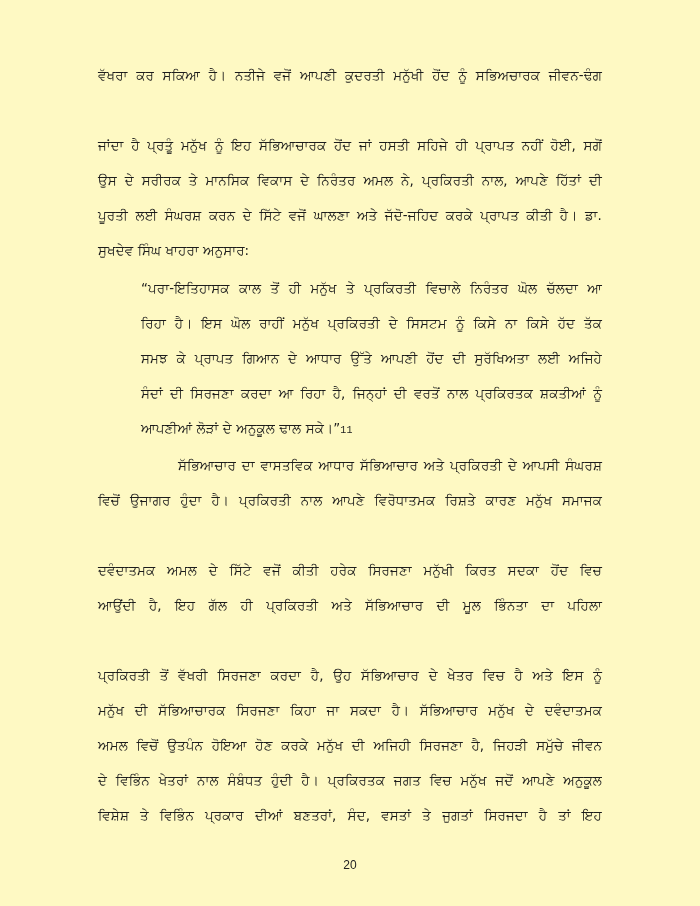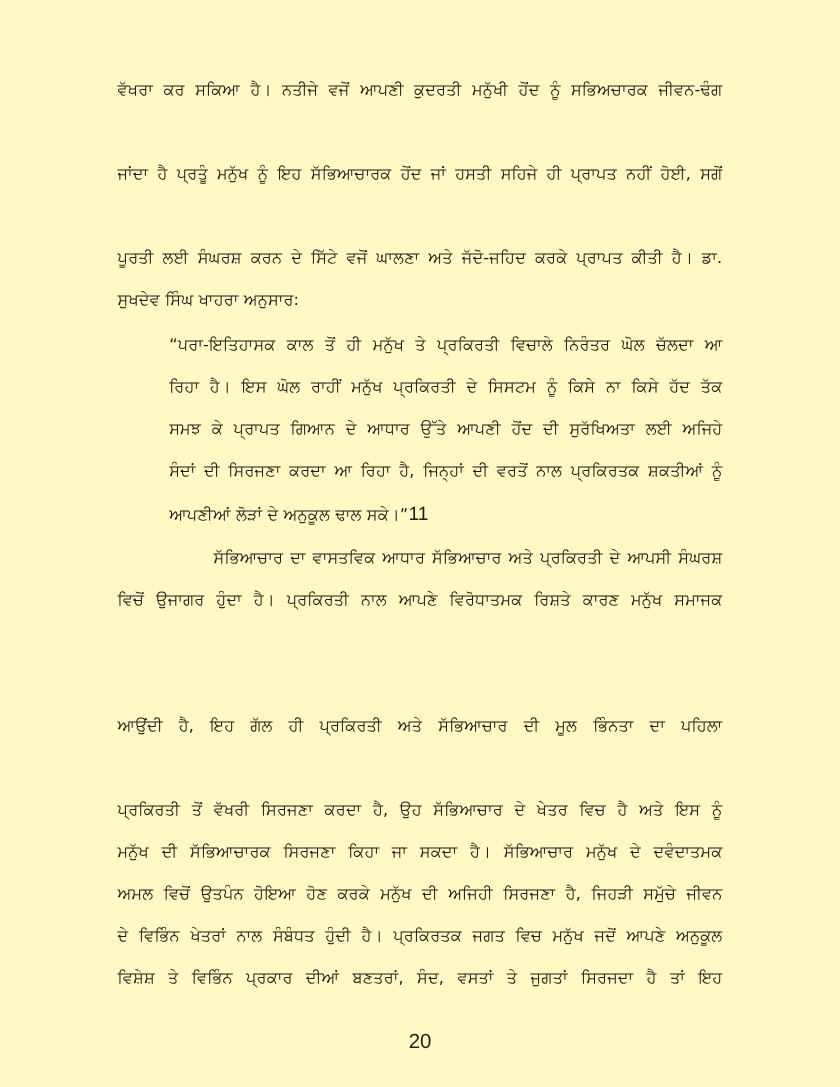--- a/index.html
+++ b/index.html
@@ -47,54 +47,56 @@
     .quote-line.last {
       text-align-last: left;
     }
     .indent-line {
       left: 178px;
       width: 424px;
       text-align: justify;
       text-align-last: justify;
     }
     .footnote-ref {
-      font-family: Liberation Sans, sans-serif;
-      font-size: 16px;
+      font-family: Liberation Mono, monospace;
+      font-size: 10px;
     }
     .page-number {
       position: absolute;
       left: 0;
       width: 700px;
       top: 828px;
       text-align: center;
       font-family: "Liberation Sans", "DejaVu Sans", sans-serif;
-      font-size: 17px;
+      font-size: 12px;
       color: #222;
     }
   </style>
 </head>
 <body>
 
 <div class="page">
 
   <div class="line body-line" style="top:66px">ਵੱਖਰਾ ਕਰ ਸਕਿਆ ਹੈ। ਨਤੀਜੇ ਵਜੋਂ ਆਪਣੀ ਕੁਦਰਤੀ ਮਨੁੱਖੀ ਹੋਂਦ ਨੂੰ ਸਭਿਅਚਾਰਕ ਜੀਵਨ-ਢੰਗ</div>
   <div class="line body-line" style="top:136px">ਜਾਂਦਾ ਹੈ ਪ੍ਰਤੂੰ ਮਨੁੱਖ ਨੂੰ ਇਹ ਸੱਭਿਆਚਾਰਕ ਹੋਂਦ ਜਾਂ ਹਸਤੀ ਸਹਿਜੇ ਹੀ ਪ੍ਰਾਪਤ ਨਹੀਂ ਹੋਈ, ਸਗੋਂ</div>
+  <div class="line body-line" style="top:171px">ਉਸ ਦੇ ਸਰੀਰਕ ਤੇ ਮਾਨਸਿਕ ਵਿਕਾਸ ਦੇ ਨਿਰੰਤਰ ਅਮਲ ਨੇ, ਪ੍ਰਕਿਰਤੀ ਨਾਲ, ਆਪਣੇ ਹਿੱਤਾਂ ਦੀ</div>
   <div class="line body-line" style="top:206px">ਪੂਰਤੀ ਲਈ ਸੰਘਰਸ਼ ਕਰਨ ਦੇ ਸਿੱਟੇ ਵਜੋਂ ਘਾਲਣਾ ਅਤੇ ਜੱਦੋ-ਜਹਿਦ ਕਰਕੇ ਪ੍ਰਾਪਤ ਕੀਤੀ ਹੈ। ਡਾ.</div>
   <div class="line body-line last" style="top:241px">ਸੁਖਦੇਵ ਸਿੰਘ ਖਾਹਰਾ ਅਨੁਸਾਰ:</div>
 
   <div class="line quote-line" style="top:279px">“ਪਰਾ-ਇਤਿਹਾਸਕ ਕਾਲ ਤੋਂ ਹੀ ਮਨੁੱਖ ਤੇ ਪ੍ਰਕਿਰਤੀ ਵਿਚਾਲੇ ਨਿਰੰਤਰ ਘੋਲ ਚੱਲਦਾ ਆ</div>
   <div class="line quote-line" style="top:314px">ਰਿਹਾ ਹੈ। ਇਸ ਘੋਲ ਰਾਹੀਂ ਮਨੁੱਖ ਪ੍ਰਕਿਰਤੀ ਦੇ ਸਿਸਟਮ ਨੂੰ ਕਿਸੇ ਨਾ ਕਿਸੇ ਹੱਦ ਤੱਕ</div>
   <div class="line quote-line" style="top:349px">ਸਮਝ ਕੇ ਪ੍ਰਾਪਤ ਗਿਆਨ ਦੇ ਆਧਾਰ ਉੱਤੇ ਆਪਣੀ ਹੋਂਦ ਦੀ ਸੁਰੱਖਿਅਤਾ ਲਈ ਅਜਿਹੇ</div>
   <div class="line quote-line" style="top:384px">ਸੰਦਾਂ ਦੀ ਸਿਰਜਣਾ ਕਰਦਾ ਆ ਰਿਹਾ ਹੈ, ਜਿਨ੍ਹਾਂ ਦੀ ਵਰਤੋਂ ਨਾਲ ਪ੍ਰਕਿਰਤਕ ਸ਼ਕਤੀਆਂ ਨੂੰ</div>
   <div class="line quote-line last" style="top:419px">
     <span>ਆਪਣੀਆਂ ਲੋੜਾਂ ਦੇ ਅਨੁਕੂਲ ਢਾਲ ਸਕੇ।”</span><span class="footnote-ref">11</span>
   </div>
 
   <div class="line indent-line" style="top:456px">ਸੱਭਿਆਚਾਰ ਦਾ ਵਾਸਤਵਿਕ ਆਧਾਰ ਸੱਭਿਆਚਾਰ ਅਤੇ ਪ੍ਰਕਿਰਤੀ ਦੇ ਆਪਸੀ ਸੰਘਰਸ਼</div>
   <div class="line body-line" style="top:491px">ਵਿਚੋਂ ਉਜਾਗਰ ਹੁੰਦਾ ਹੈ। ਪ੍ਰਕਿਰਤੀ ਨਾਲ ਆਪਣੇ ਵਿਰੋਧਾਤਮਕ ਰਿਸ਼ਤੇ ਕਾਰਣ ਮਨੁੱਖ ਸਮਾਜਕ</div>
+  <div class="line body-line" style="top:561px">ਦਵੰਦਾਤਮਕ ਅਮਲ ਦੇ ਸਿੱਟੇ ਵਜੋਂ ਕੀਤੀ ਹਰੇਕ ਸਿਰਜਣਾ ਮਨੁੱਖੀ ਕਿਰਤ ਸਦਕਾ ਹੋਂਦ ਵਿਚ</div>
   <div class="line body-line" style="top:596px">ਆਉਂਦੀ ਹੈ, ਇਹ ਗੱਲ ਹੀ ਪ੍ਰਕਿਰਤੀ ਅਤੇ ਸੱਭਿਆਚਾਰ ਦੀ ਮੂਲ ਭਿੰਨਤਾ ਦਾ ਪਹਿਲਾ</div>
   <div class="line body-line" style="top:666px">ਪ੍ਰਕਿਰਤੀ ਤੋਂ ਵੱਖਰੀ ਸਿਰਜਣਾ ਕਰਦਾ ਹੈ, ਉਹ ਸੱਭਿਆਚਾਰ ਦੇ ਖੇਤਰ ਵਿਚ ਹੈ ਅਤੇ ਇਸ ਨੂੰ</div>
   <div class="line body-line" style="top:736px">ਅਮਲ ਵਿਚੋਂ ਉਤਪੰਨ ਹੋਇਆ ਹੋਣ ਕਰਕੇ ਮਨੁੱਖ ਦੀ ਅਜਿਹੀ ਸਿਰਜਣਾ ਹੈ, ਜਿਹੜੀ ਸਮੁੱਚੇ ਜੀਵਨ</div>
   <div class="line body-line" style="top:701px">ਮਨੁੱਖ ਦੀ ਸੱਭਿਆਚਾਰਕ ਸਿਰਜਣਾ ਕਿਹਾ ਜਾ ਸਕਦਾ ਹੈ। ਸੱਭਿਆਚਾਰ ਮਨੁੱਖ ਦੇ ਦਵੰਦਾਤਮਕ</div>
   <div class="line body-line" style="top:771px">ਦੇ ਵਿਭਿੰਨ ਖੇਤਰਾਂ ਨਾਲ ਸੰਬੰਧਤ ਹੁੰਦੀ ਹੈ। ਪ੍ਰਕਿਰਤਕ ਜਗਤ ਵਿਚ ਮਨੁੱਖ ਜਦੋਂ ਆਪਣੇ ਅਨੁਕੂਲ</div>
   <div class="line body-line" style="top:806px">ਵਿਸ਼ੇਸ਼ ਤੇ ਵਿਭਿੰਨ ਪ੍ਰਕਾਰ ਦੀਆਂ ਬਣਤਰਾਂ, ਸੰਦ, ਵਸਤਾਂ ਤੇ ਜੁਗਤਾਂ ਸਿਰਜਦਾ ਹੈ ਤਾਂ ਇਹ</div>
 
   <div class="page-number" style="top:858px">20</div>
 </div>
 

